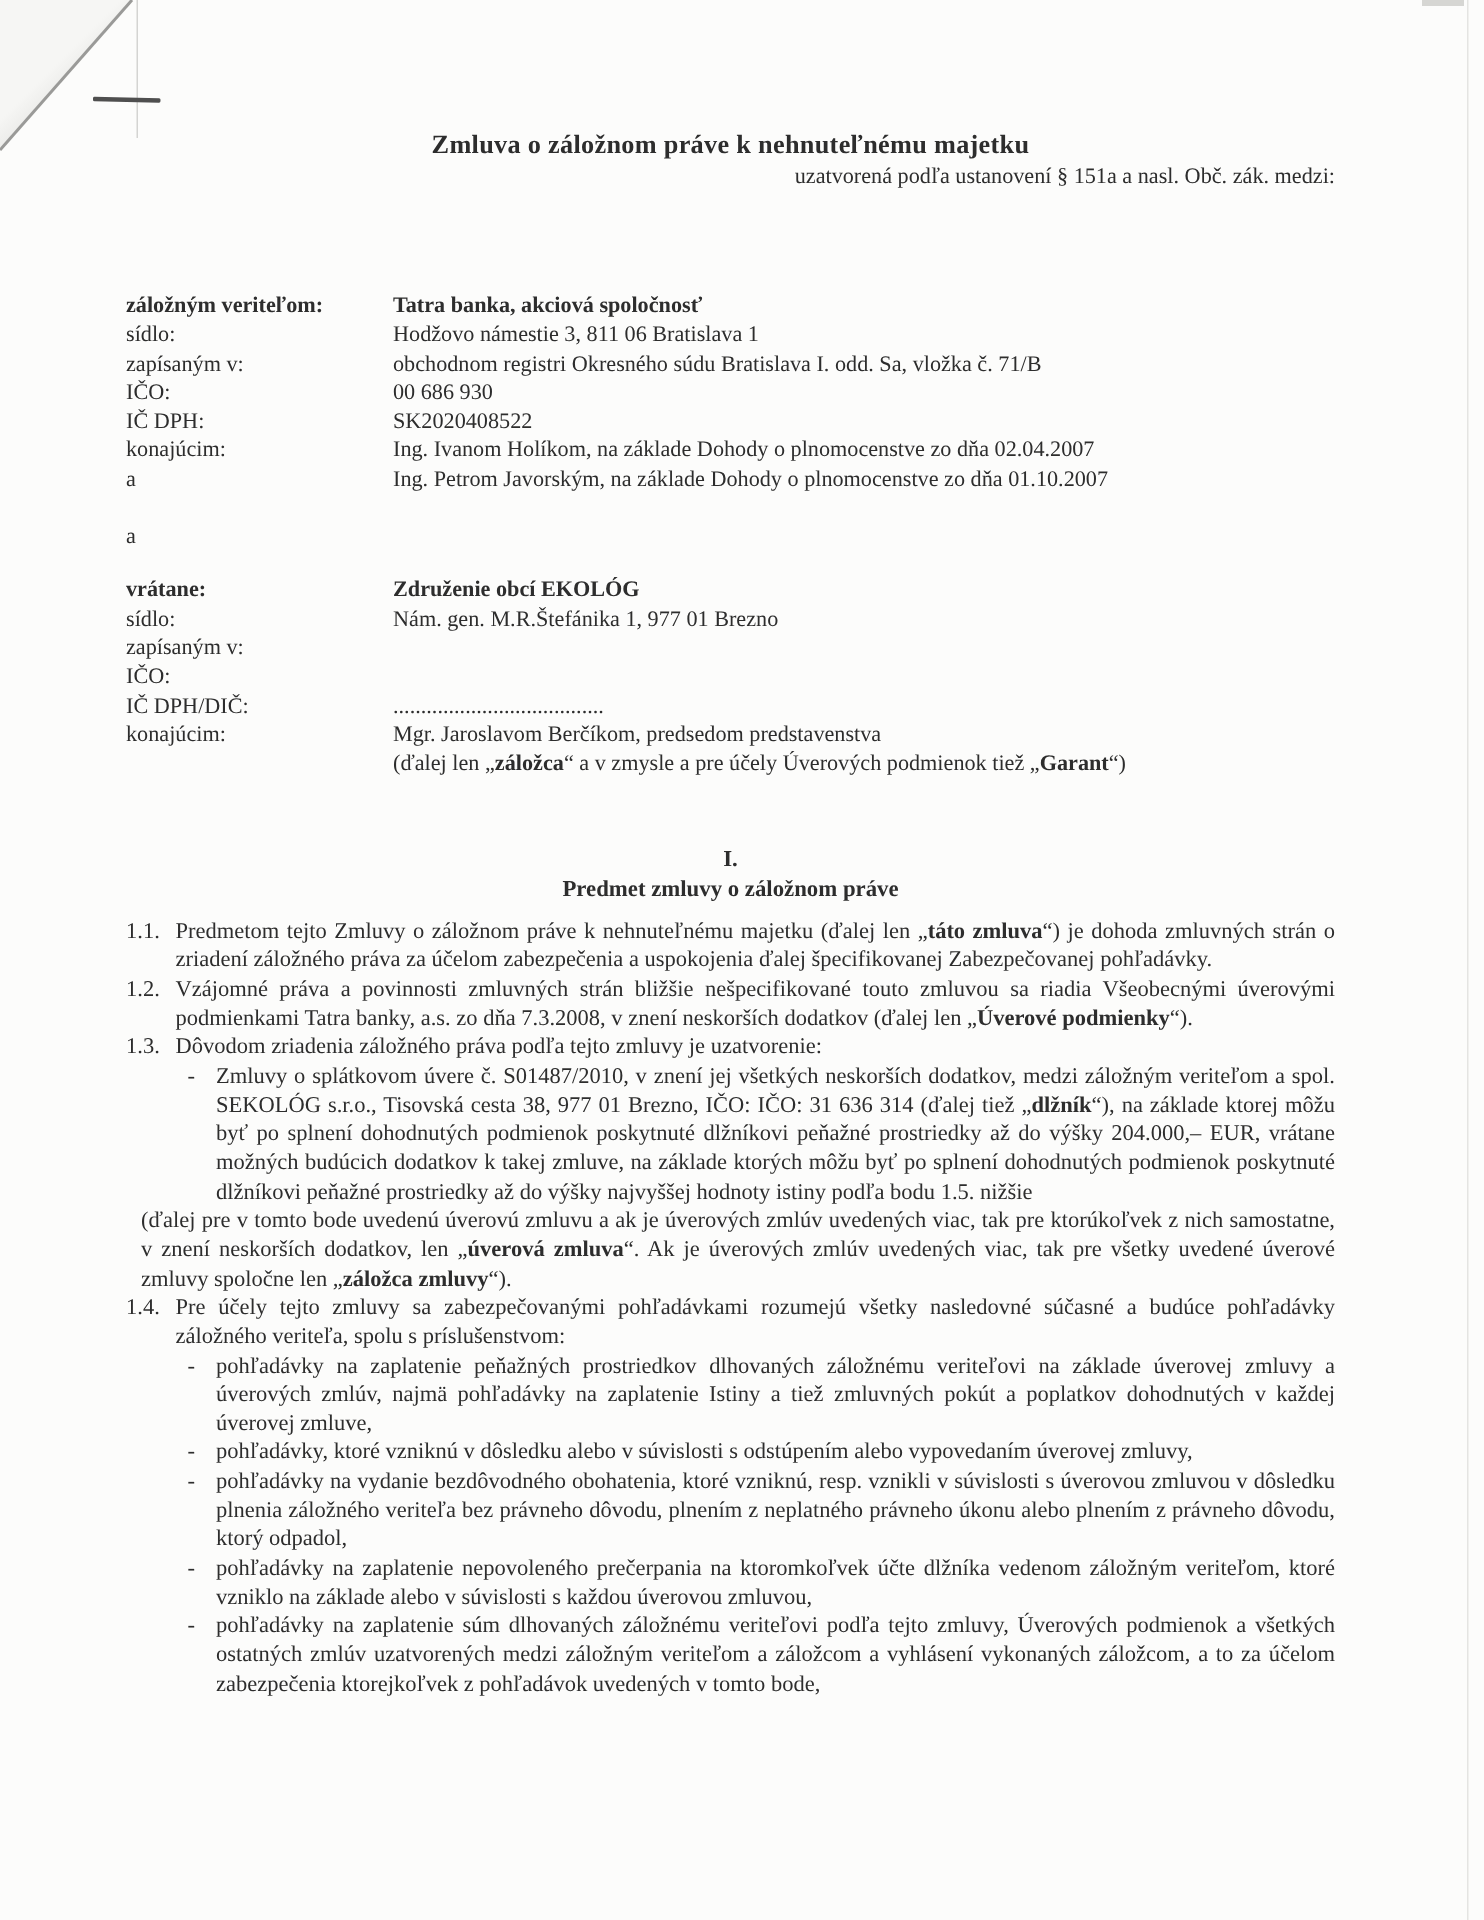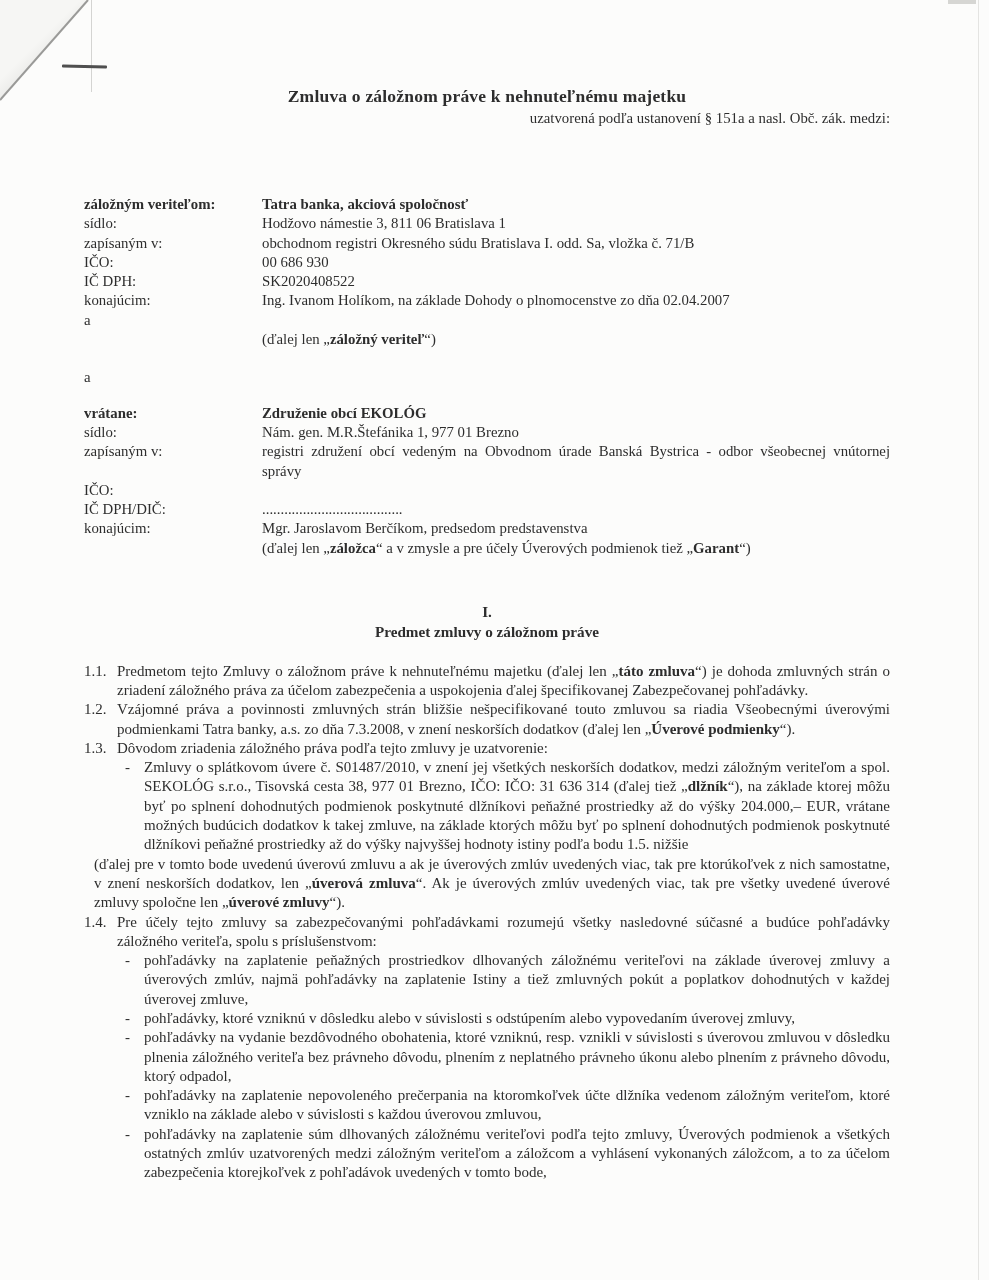--- a/index.html
+++ b/index.html
@@ -29,21 +29,21 @@
   .party { font-size:14.8px; line-height:19.3px; }
   .party-creditor { margin-top:68px; }
   .party-pledgor  { margin-top:16px; }
   .prow { display:flex; }
   .plabel { width:178px; flex:none; }
   .pvalue { flex:1; }
   .pvalue.justify { text-align:justify; }
   .connector { margin-top:19px; font-size:14.8px; line-height:19.3px; }
   .b { font-weight:bold; }
   .sec-head { margin-top:44px; text-align:center; font-weight:bold; font-size:15.2px; line-height:19.8px; }
-  .items { margin-top:20px; font-size:15px; line-height:19.3px; }
+  .items { margin-top:9px; font-size:15px; line-height:19.3px; }
   .item { position:relative; padding-left:33px; text-align:justify; }
   .num { position:absolute; left:0; top:0; }
   .bullet { position:relative; padding-left:27px; text-align:justify; }
   .dash { position:absolute; left:8px; }
   .cont { margin-left:-23px; text-align:justify; }
 
   
   .fold-svg { position:absolute; left:0; top:0; }
   .pen-mark {
     position:absolute; left:62px; top:65px; width:45px; height:3px;
@@ -107,41 +107,37 @@
     <div class="prow">
       <div class="plabel">IČ DPH:</div>
       <div class="pvalue"><span>SK2020408522</span></div>
     </div>
     <div class="prow">
       <div class="plabel">konajúcim:</div>
       <div class="pvalue"><span>Ing. Ivanom Holíkom, na základe Dohody o plnomocenstve zo dňa 02.04.2007</span></div>
     </div>
     <div class="prow">
       <div class="plabel">a</div>
-    </div>
-    <div class="prow">
-      <div class="plabel"></div>
-      <div class="pvalue"><span>(ďalej len „</span><span class="b">záložný veriteľ</span><span>“)</span></div>
+      <div class="pvalue"><span>Ing. Petrom Javorským, na základe Dohody o plnomocenstve zo dňa 01.10.2007</span></div>
     </div>
   </div>
 
   <div class="connector">a</div>
 
   <div class="party party-pledgor">
     <div class="prow">
       <div class="plabel b">vrátane:</div>
       <div class="pvalue"><span class="b">Združenie obcí EKOLÓG</span></div>
     </div>
     <div class="prow">
       <div class="plabel">sídlo:</div>
       <div class="pvalue"><span>Nám. gen. M.R.Štefánika 1, 977 01 Brezno</span></div>
     </div>
     <div class="prow">
       <div class="plabel">zapísaným v:</div>
-      <div class="pvalue justify"><span>registri združení obcí vedeným na Obvodnom úrade Banská Bystrica - odbor všeobecnej vnútornej správy</span></div>
     </div>
     <div class="prow">
       <div class="plabel">IČO:</div>
     </div>
     <div class="prow">
       <div class="plabel">IČ DPH/DIČ:</div>
       <div class="pvalue"><span>......................................</span></div>
     </div>
     <div class="prow">
       <div class="plabel">konajúcim:</div>
@@ -170,21 +166,21 @@
       <div class="itext"><span>Vzájomné práva a povinnosti zmluvných strán bližšie nešpecifikované touto zmluvou sa riadia Všeobecnými úverovými podmienkami Tatra banky, a.s. zo dňa 7.3.2008, v znení neskorších dodatkov (ďalej len „</span><span class="b">Úverové podmienky</span><span>“).</span></div>
     </div>
 
     <div class="item">
       <span class="num">1.3.</span>
       <div class="itext"><span>Dôvodom zriadenia záložného práva podľa tejto zmluvy je uzatvorenie:</span></div>
       <div class="bullet">
         <span class="dash">-</span>
         <div class="btext"><span>Zmluvy o splátkovom úvere č. S01487/2010, v znení jej všetkých neskorších dodatkov, medzi záložným veriteľom a spol. SEKOLÓG s.r.o., Tisovská cesta 38, 977 01 Brezno, IČO: IČO: 31 636 314 (ďalej tiež „</span><span class="b">dlžník</span><span>“), na základe ktorej môžu byť po splnení dohodnutých podmienok poskytnuté dlžníkovi peňažné prostriedky až do výšky 204.000,– EUR, vrátane možných budúcich dodatkov k takej zmluve, na základe ktorých môžu byť po splnení dohodnutých podmienok poskytnuté dlžníkovi peňažné prostriedky až do výšky najvyššej hodnoty istiny podľa bodu 1.5. nižšie</span></div>
       </div>
-      <div class="cont"><span>(ďalej pre v tomto bode uvedenú úverovú zmluvu a ak je úverových zmlúv uvedených viac, tak pre ktorúkoľvek z nich samostatne, v znení neskorších dodatkov, len „</span><span class="b">úverová zmluva</span><span>“. Ak je úverových zmlúv uvedených viac, tak pre všetky uvedené úverové zmluvy spoločne len „</span><span class="b">úverové zmluvy</span><span>“).</span></div>
+      <div class="cont"><span>(ďalej pre v tomto bode uvedenú úverovú zmluvu a ak je úverových zmlúv uvedených viac, tak pre ktorúkoľvek z nich samostatne, v znení neskorších dodatkov, len „</span><span class="b">úverová zmluva</span><span>“. Ak je úverových zmlúv uvedených viac, tak pre všetky uvedené úverové zmluvy spoločne len „</span><span class="b">záložca zmluvy</span><span>“).</span></div>
     </div>
 
     <div class="item">
       <span class="num">1.4.</span>
       <div class="itext"><span>Pre účely tejto zmluvy sa zabezpečovanými pohľadávkami rozumejú všetky nasledovné súčasné a budúce pohľadávky záložného veriteľa, spolu s príslušenstvom:</span></div>
       <div class="bullet">
         <span class="dash">-</span>
         <div class="btext"><span>pohľadávky na zaplatenie peňažných prostriedkov dlhovaných záložnému veriteľovi na základe úverovej zmluvy a úverových zmlúv, najmä pohľadávky na zaplatenie Istiny a tiež zmluvných pokút a poplatkov dohodnutých v každej úverovej zmluve,</span></div>
       </div>
       <div class="bullet">

